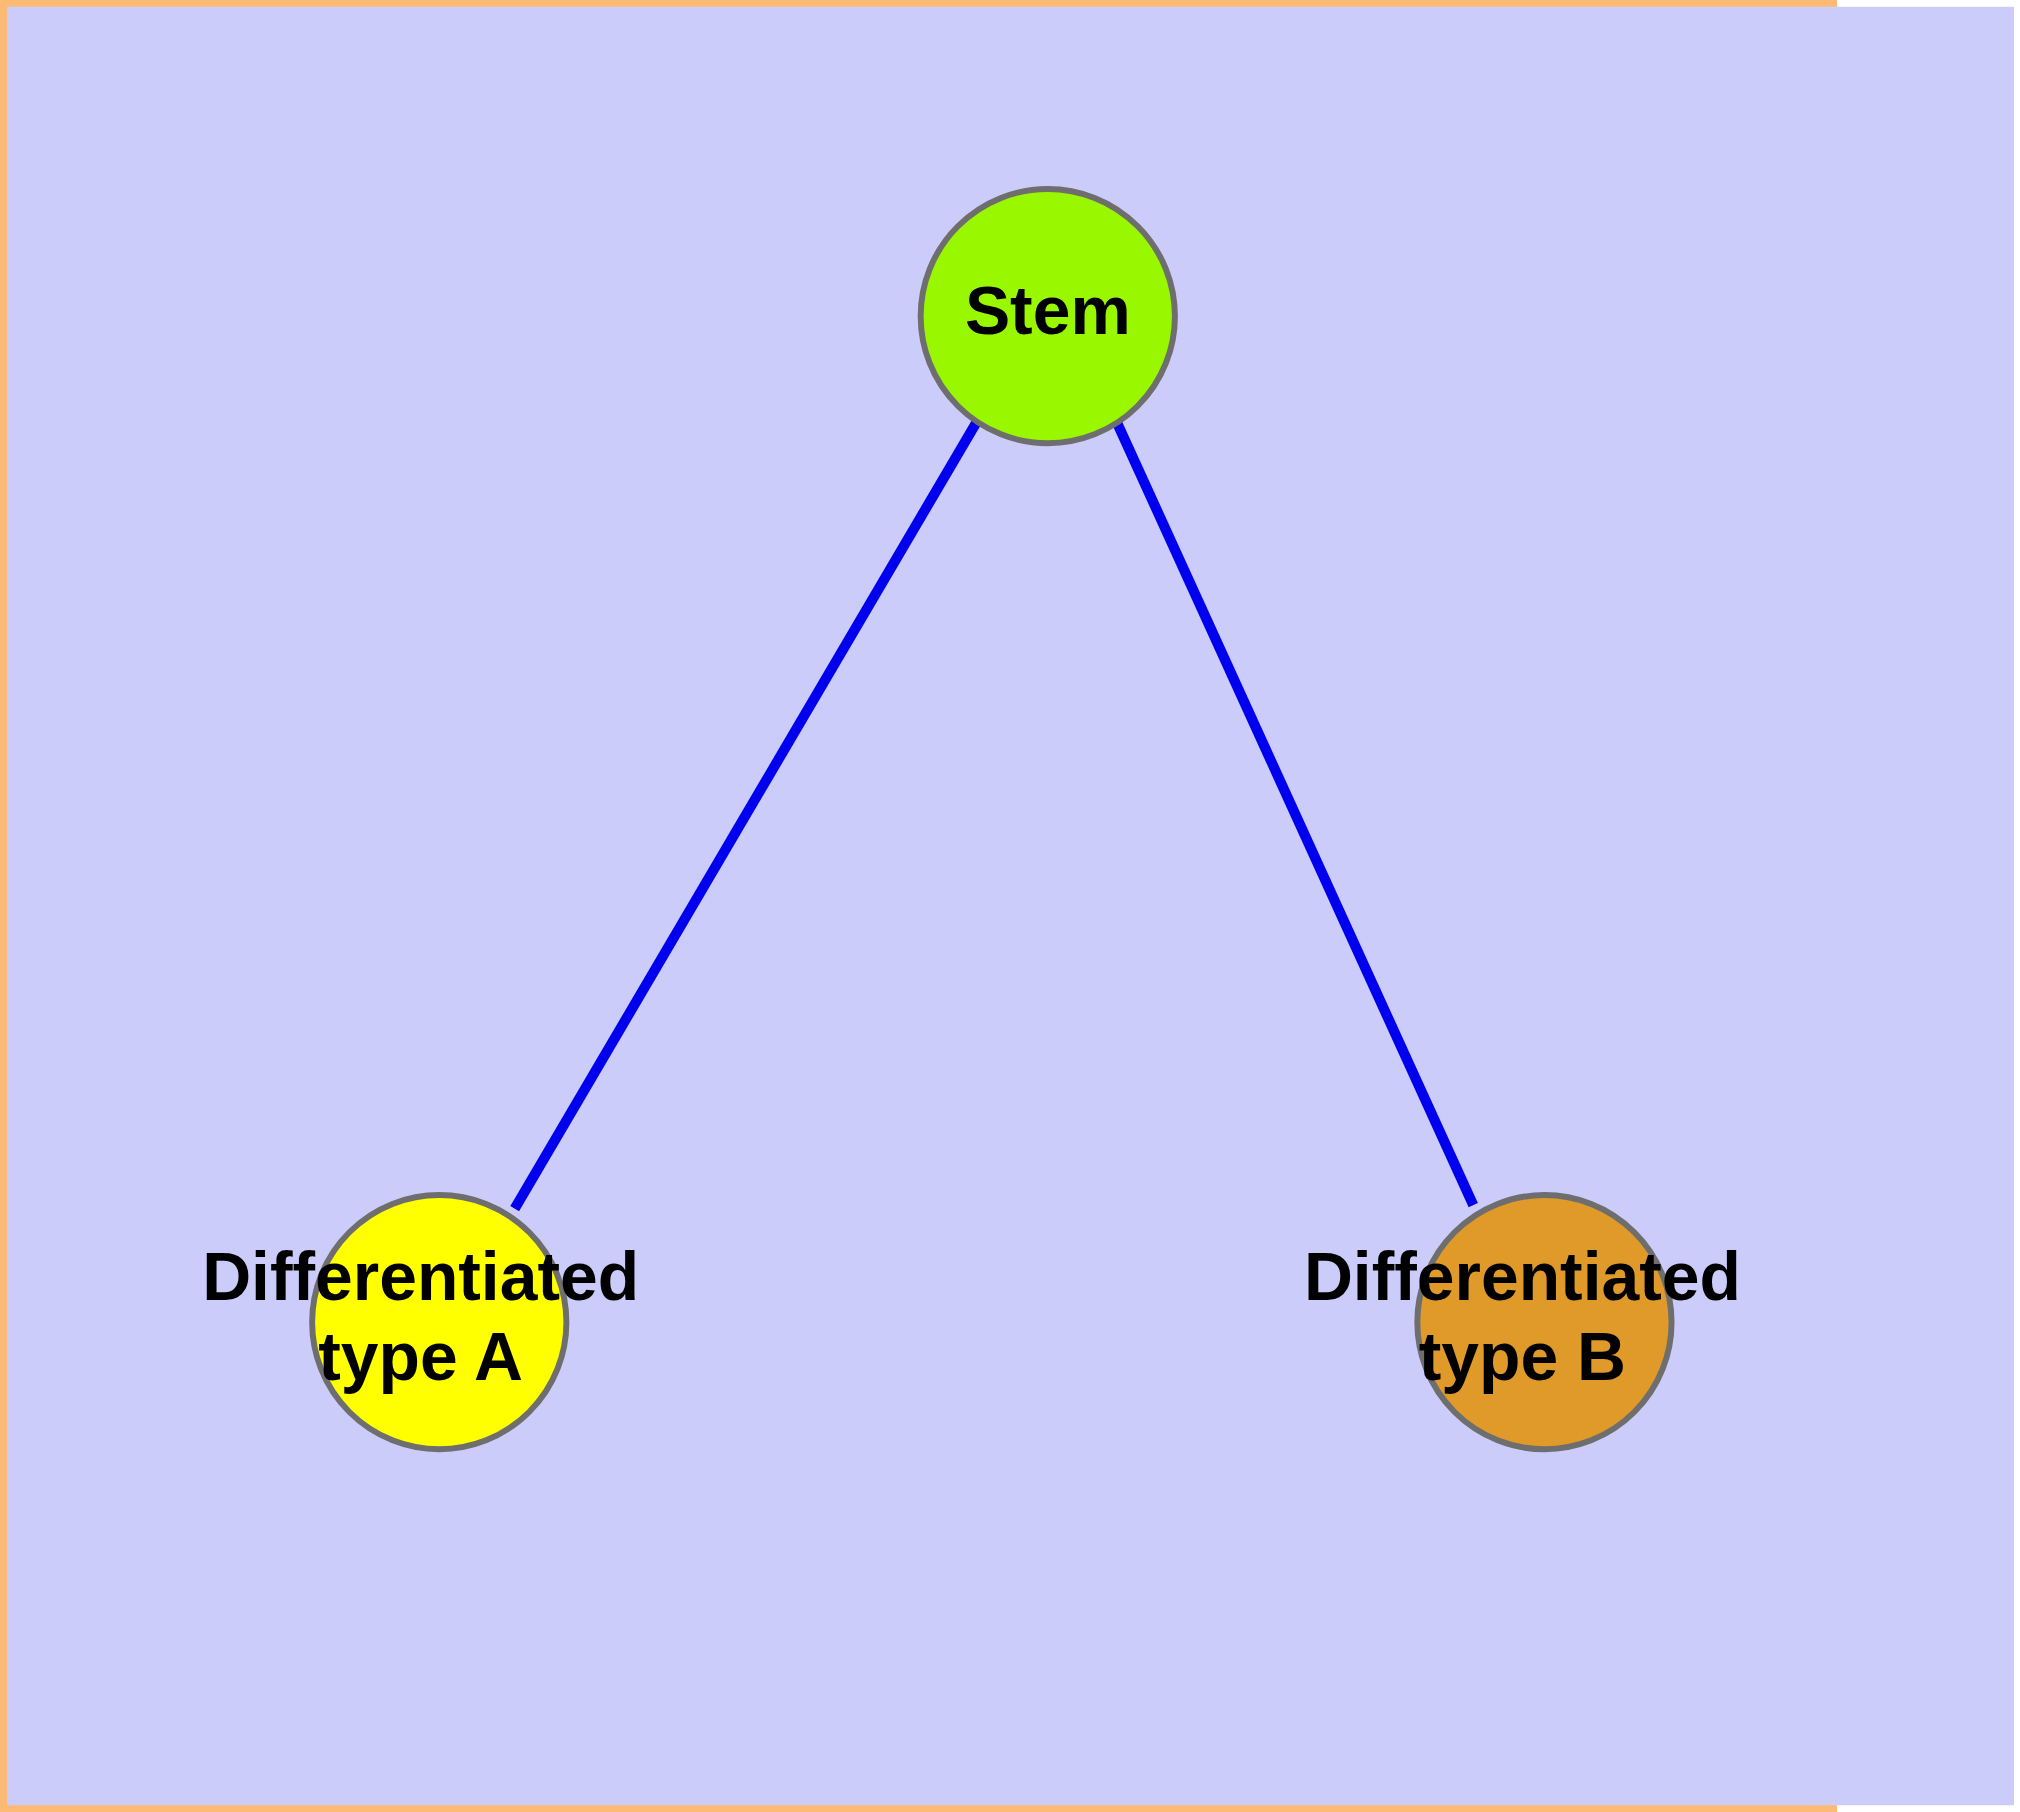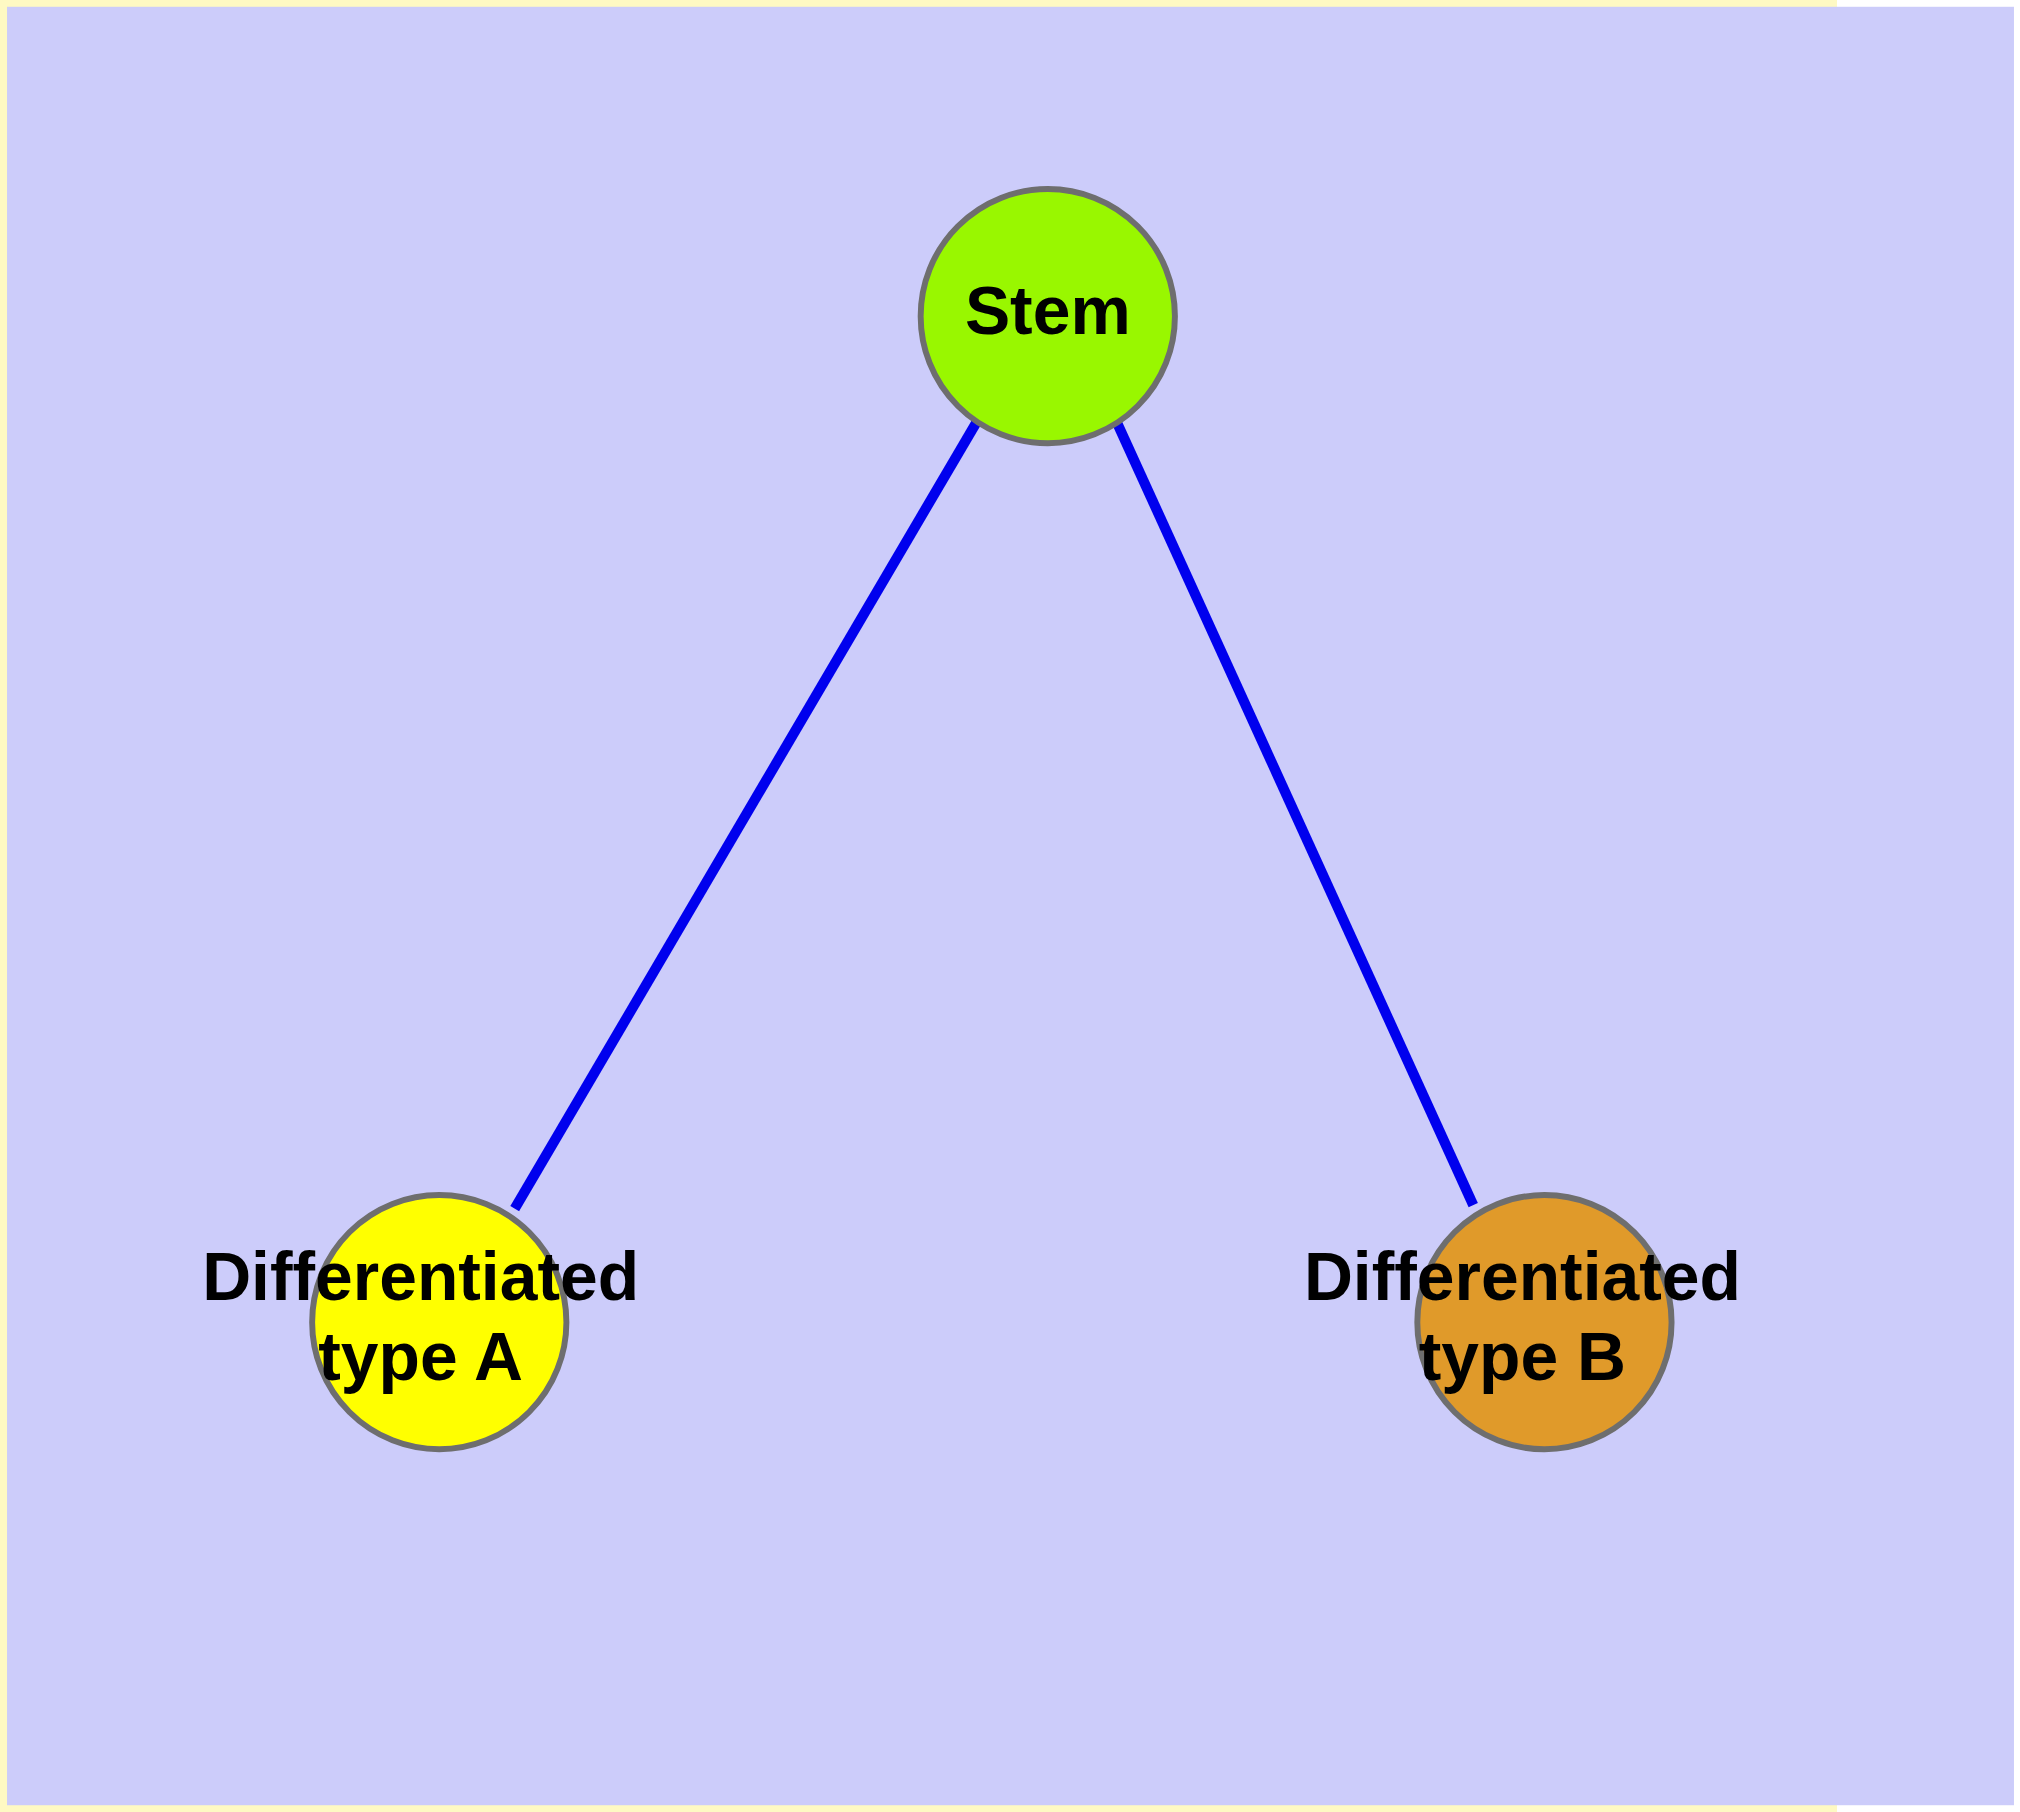--- a/index.html
+++ b/index.html
@@ -10,21 +10,21 @@
   body {
     width: 2021px;
     height: 1812px;
     overflow: hidden;
     font-family: "Liberation Sans", sans-serif;
   }
   #canvas {
     position: relative;
     width: 1837px;
     height: 1812px;
-    background: #fef9c3;
+    background: #fdba74;
   }
   #graph-svg {
     position: absolute;
     top: 0;
     left: 0;
     width: 2021px;
     height: 1812px;
     display: block;
   }
   .node-label {

